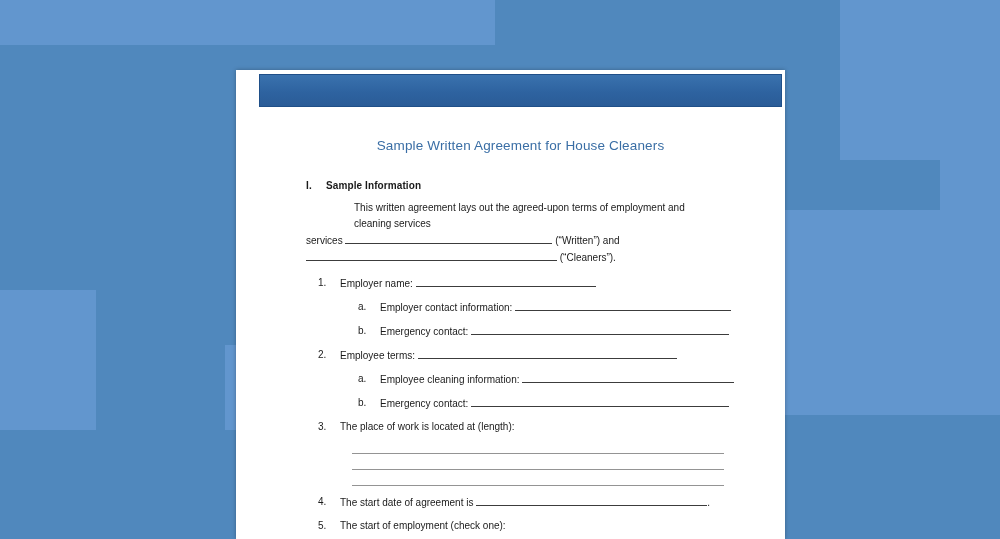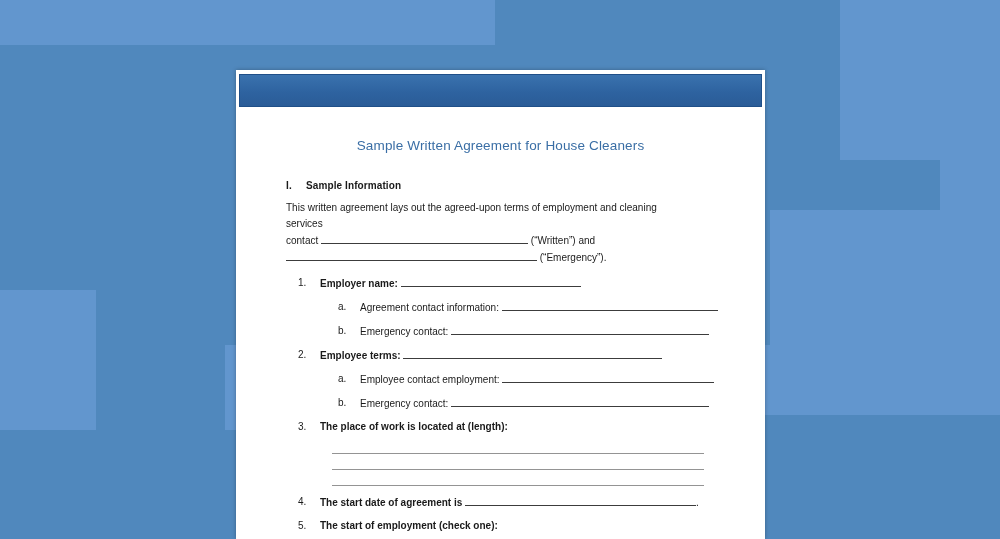--- a/index.html
+++ b/index.html
@@ -40,20 +40,21 @@
   
   #document-page {
     position: absolute;
     left: 236px;
     top: 70px;
     width: 529px;
     height: 469px;
     background: #ffffff;
     box-shadow: 0 0 4px rgba(0,0,0,0.30);
     overflow: hidden;
+    padding-left: 20px;
   }
 
   .page-top-border {
     height: 3px;
     background: #ffffff;
   }
 
   #doc-header-bar {
     margin: 1px 3px 0 3px;
     height: 33px;
@@ -84,21 +85,21 @@
     letter-spacing: 0.1px;
   }
   .section-heading .sec-num { width: 20px; }
 
   #intro-paragraph {
     margin: 9px 0 0 22px;
     font-size: 10px;
     line-height: 16px;
     width: 400px;
   }
-  #intro-paragraph .line1 { display: block; }
+  #intro-paragraph .line1 { display: block; margin-left: 48px; }
   .inline-blank {
     display: inline-block;
     border-bottom: 1px solid #3c3c3c;
     vertical-align: baseline;
     height: 11px;
   }
   .blank-emp1 { width: 207px; }
   .blank-emp2 { width: 251px; }
 
   
@@ -113,21 +114,21 @@
     padding-left: 34px;
     margin-bottom: 9px;
     line-height: 14px;
   }
   ol.level1 > li > .marker {
     position: absolute;
     left: 12px;
     top: 0;
     width: 18px;
   }
-  .item-text { display: inline; font-weight: bold; }
+  .item-text { display: inline; }
 
   .fill-line {
     display: inline-block;
     border-bottom: 1px solid #3c3c3c;
     height: 10px;
     vertical-align: baseline;
   }
   .fl-employer-name   { width: 180px; }
   .fl-employer-contact{ width: 216px; }
   .fl-emerg-1         { width: 258px; }
@@ -184,55 +185,55 @@
 
       <div id="doc-title">Sample Written Agreement for House Cleaners</div>
 
       <div class="section-heading">
         <span class="sec-num">I.</span>
         <span>Sample Information</span>
       </div>
 
       <div id="intro-paragraph">
         <span class="line1">This written agreement lays out the agreed-upon terms of employment and cleaning services</span>
-        <span>contact</span>
+        <span>services</span>
         <span class="inline-blank blank-emp1"></span>
         <span>(“Written”) and</span>
         <span class="inline-blank blank-emp2"></span>
-        <span>(“Emergency”).</span>
+        <span>(“Cleaners”).</span>
       </div>
 
       <ol class="level1">
 
         <li>
           <span class="marker">1.</span>
           <span class="item-text">Employer name:</span>
           <span class="fill-line fl-employer-name"></span>
           <ol class="level2">
             <li>
               <span class="marker">a.</span>
-              <span>Agreement contact information:</span>
+              <span>Employer contact information:</span>
               <span class="fill-line fl-employer-contact"></span>
             </li>
             <li>
               <span class="marker">b.</span>
               <span>Emergency contact:</span>
               <span class="fill-line fl-emerg-1"></span>
             </li>
           </ol>
         </li>
 
         <li>
           <span class="marker">2.</span>
           <span class="item-text">Employee terms:</span>
           <span class="fill-line fl-employee-name"></span>
           <ol class="level2">
             <li>
               <span class="marker">a.</span>
-              <span>Employee contact employment:</span>
+              <span>Employee cleaning information:</span>
               <span class="fill-line fl-employee-contact"></span>
             </li>
             <li>
               <span class="marker">b.</span>
               <span>Emergency contact:</span>
               <span class="fill-line fl-emerg-2"></span>
             </li>
           </ol>
         </li>
 

